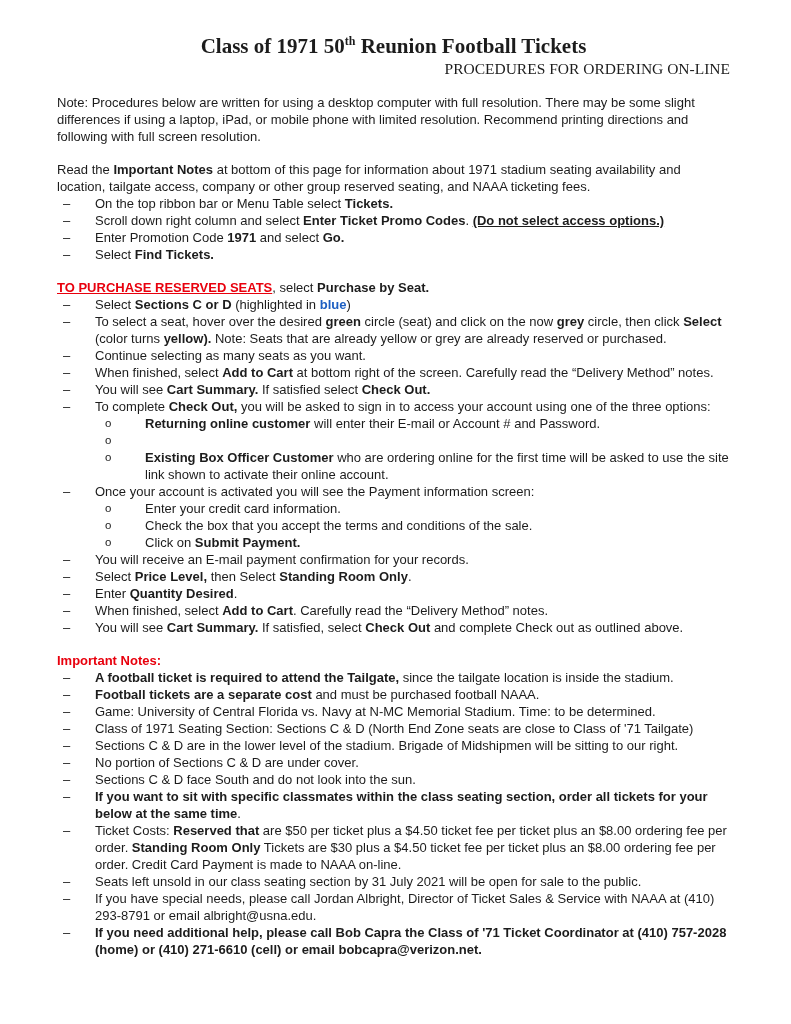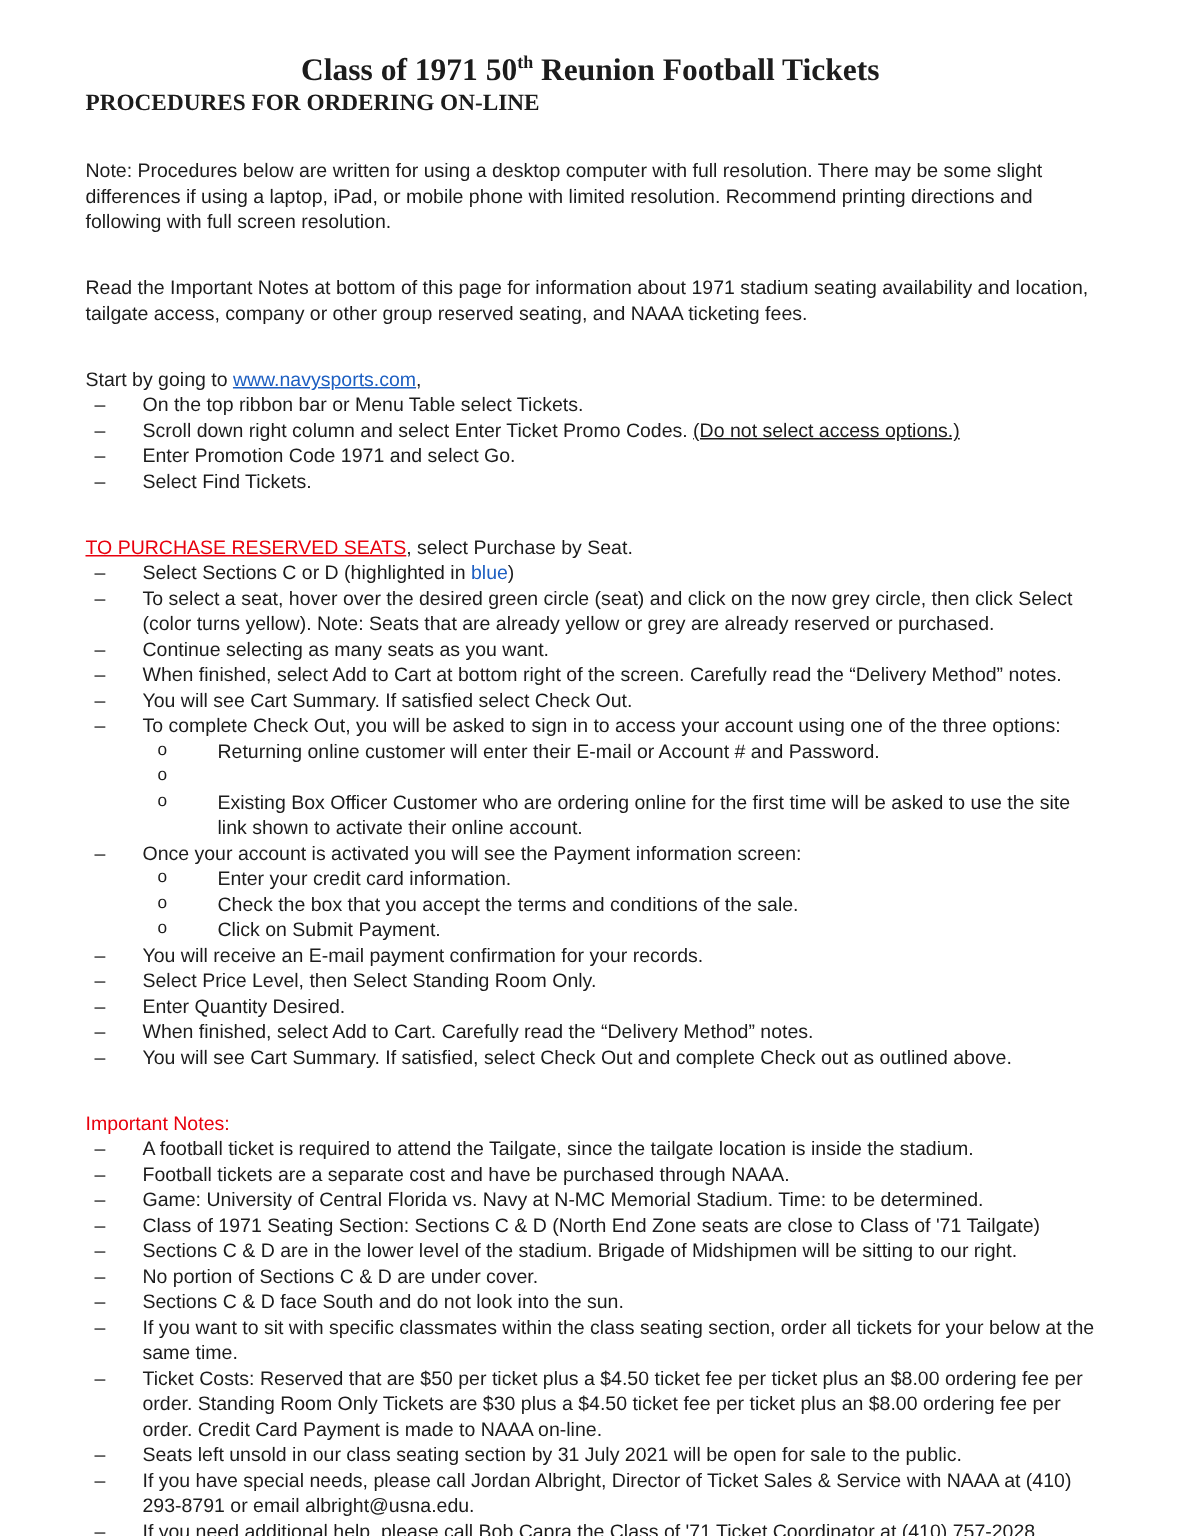--- a/index.html
+++ b/index.html
@@ -4,44 +4,43 @@
 <style>
   html,body{margin:0;padding:0}
   body{width:791px;height:1024px;background:var(--bg,#ffffff);overflow:hidden}
   .page{box-sizing:border-box;width:791px;height:1024px;padding:34px 61px 0 57px;
         font-family:"Liberation Sans",sans-serif;color:var(--ink,#1d1d1d);
         font-size:13px;line-height:17px;}
   .title{margin:0;font-family:"Liberation Serif",serif;font-size:21px;line-height:24px;
          text-align:center;font-weight:bold;}
   .title sup{font-size:12px;line-height:0}
   .subtitle{margin:1px 0 0 0;font-family:"Liberation Serif",serif;font-size:15.5px;line-height:19px;
-            text-align:left;font-weight:bold;}
-  .para{margin-top:27px;}
+            text-align:right;font-weight:normal;}
+  .para{margin-top:16px;}
   .list{margin:0;}
   .li{display:flex;align-items:flex-start;padding-left:6px;}
   .li .marker{flex:0 0 32px;}
   .li.sub{padding-left:48px;}
   .li.sub .marker{flex:0 0 40px;font-size:11.5px;}
   .txt{flex:1;}
-  .b{font-weight:normal}
+  .b{font-weight:bold}
   .u{text-decoration:underline}
   .red{color:var(--red,#e8000d)}
   .blue{color:var(--blue,#1d5fc2)}
   .lnk{color:var(--blue,#1d5fc2);text-decoration:underline;cursor:pointer}
 </style>
 </head>
 <body>
 
 <div class="page">
   <h1 class="title" id="doc-title"><span>Class of 1971 50</span><sup>th</sup><span> Reunion Football Tickets</span></h1>
   <h2 class="subtitle">PROCEDURES FOR ORDERING ON-LINE</h2>
   <div id="doc-body">
       <div class="para"><span>Note: Procedures below are written for using a desktop computer with full resolution. There may be some slight differences if using a laptop, iPad, or mobile phone with limited resolution. Recommend printing directions and following with full screen resolution.</span></div>
       <div class="para"><span>Read the </span><span class="b">Important Notes</span><span> at bottom of this page for information about 1971 stadium seating availability and location, tailgate access, company or other group reserved seating, and NAAA ticketing fees.</span></div>
-      <div class="para"><span>Start by going to </span><a href="#" class="lnk">www.navysports.com</a><span>,</span></div>
       <div class="list">
         <div class="li">
           <span class="marker">–</span>
           <div class="txt"><span>On the top ribbon bar or Menu Table select </span><span class="b">Tickets.</span></div>
         </div>
         <div class="li">
           <span class="marker">–</span>
           <div class="txt"><span>Scroll down right column and select </span><span class="b">Enter Ticket Promo Codes</span><span>. </span><span class="b u">(Do not select access options.)</span></div>
         </div>
         <div class="li">
@@ -130,21 +129,21 @@
         </div>
       </div>
       <div class="para"><span class="b red">Important Notes:</span></div>
       <div class="list">
         <div class="li">
           <span class="marker">–</span>
           <div class="txt"><span class="b">A football ticket is required to attend the Tailgate,</span><span> since the tailgate location is inside the stadium.</span></div>
         </div>
         <div class="li">
           <span class="marker">–</span>
-          <div class="txt"><span class="b">Football tickets are a separate cost</span><span> and have be purchased through NAAA.</span></div>
+          <div class="txt"><span class="b">Football tickets are a separate cost</span><span> and must be purchased football NAAA.</span></div>
         </div>
         <div class="li">
           <span class="marker">–</span>
           <div class="txt"><span>Game: University of Central Florida vs. Navy at N-MC Memorial Stadium. Time: to be determined.</span></div>
         </div>
         <div class="li">
           <span class="marker">–</span>
           <div class="txt"><span>Class of 1971 Seating Section: Sections C &amp; D (North End Zone seats are close to Class of '71 Tailgate)</span></div>
         </div>
         <div class="li">

